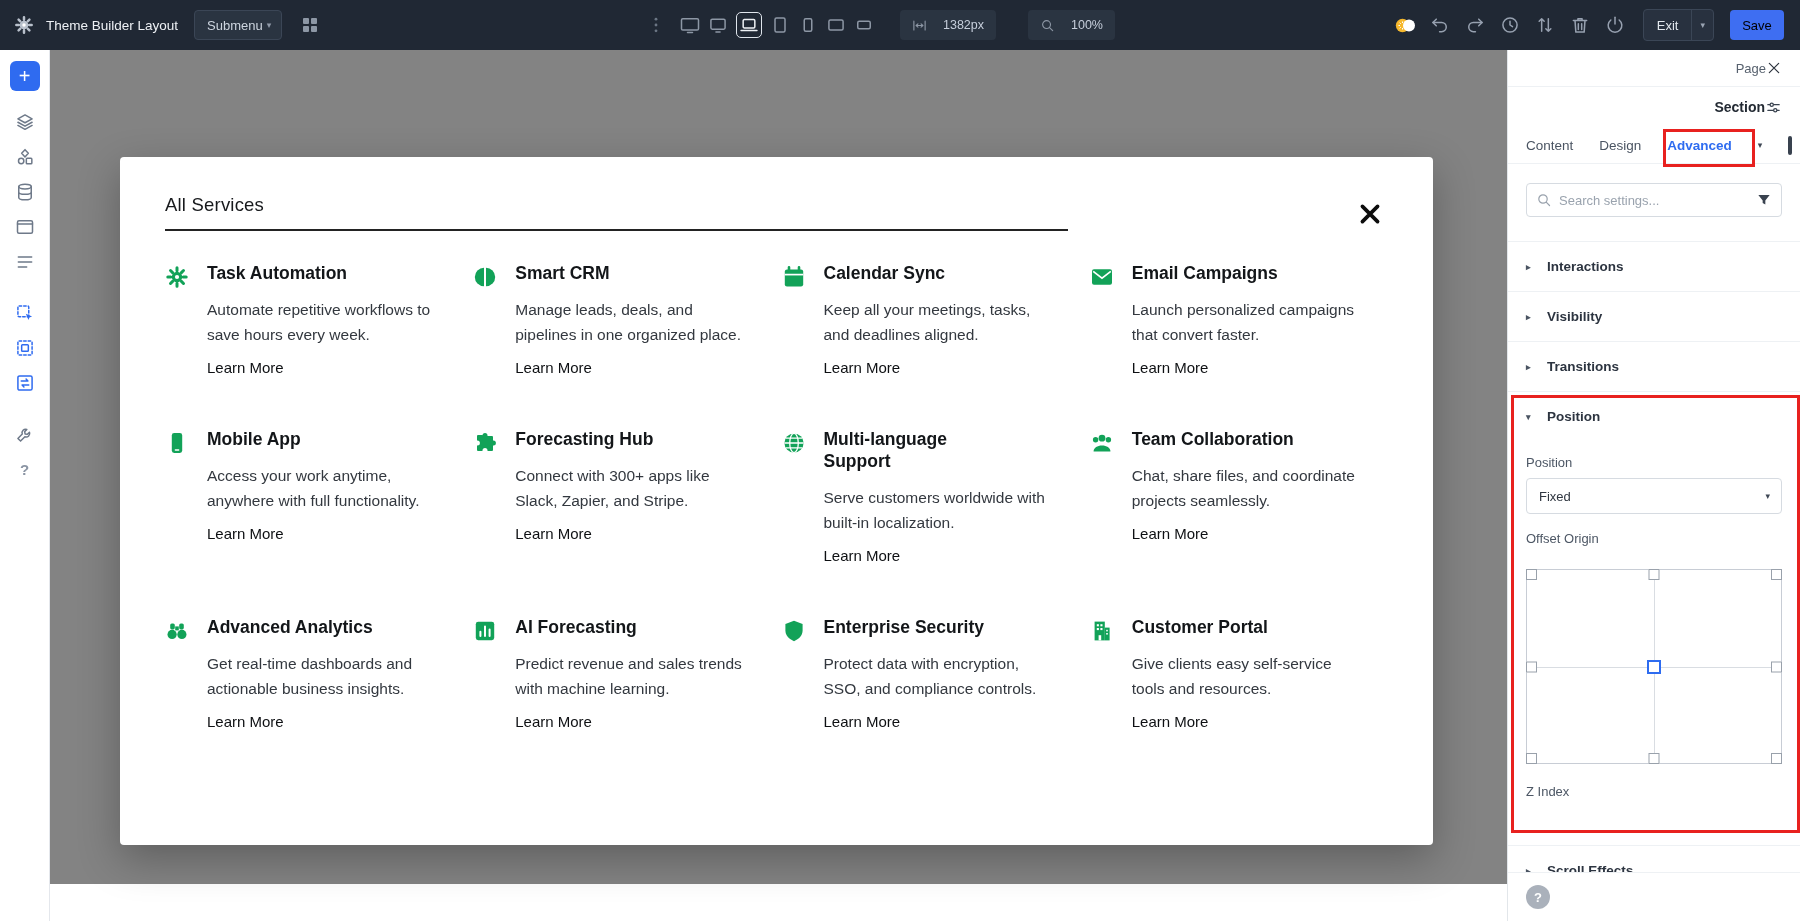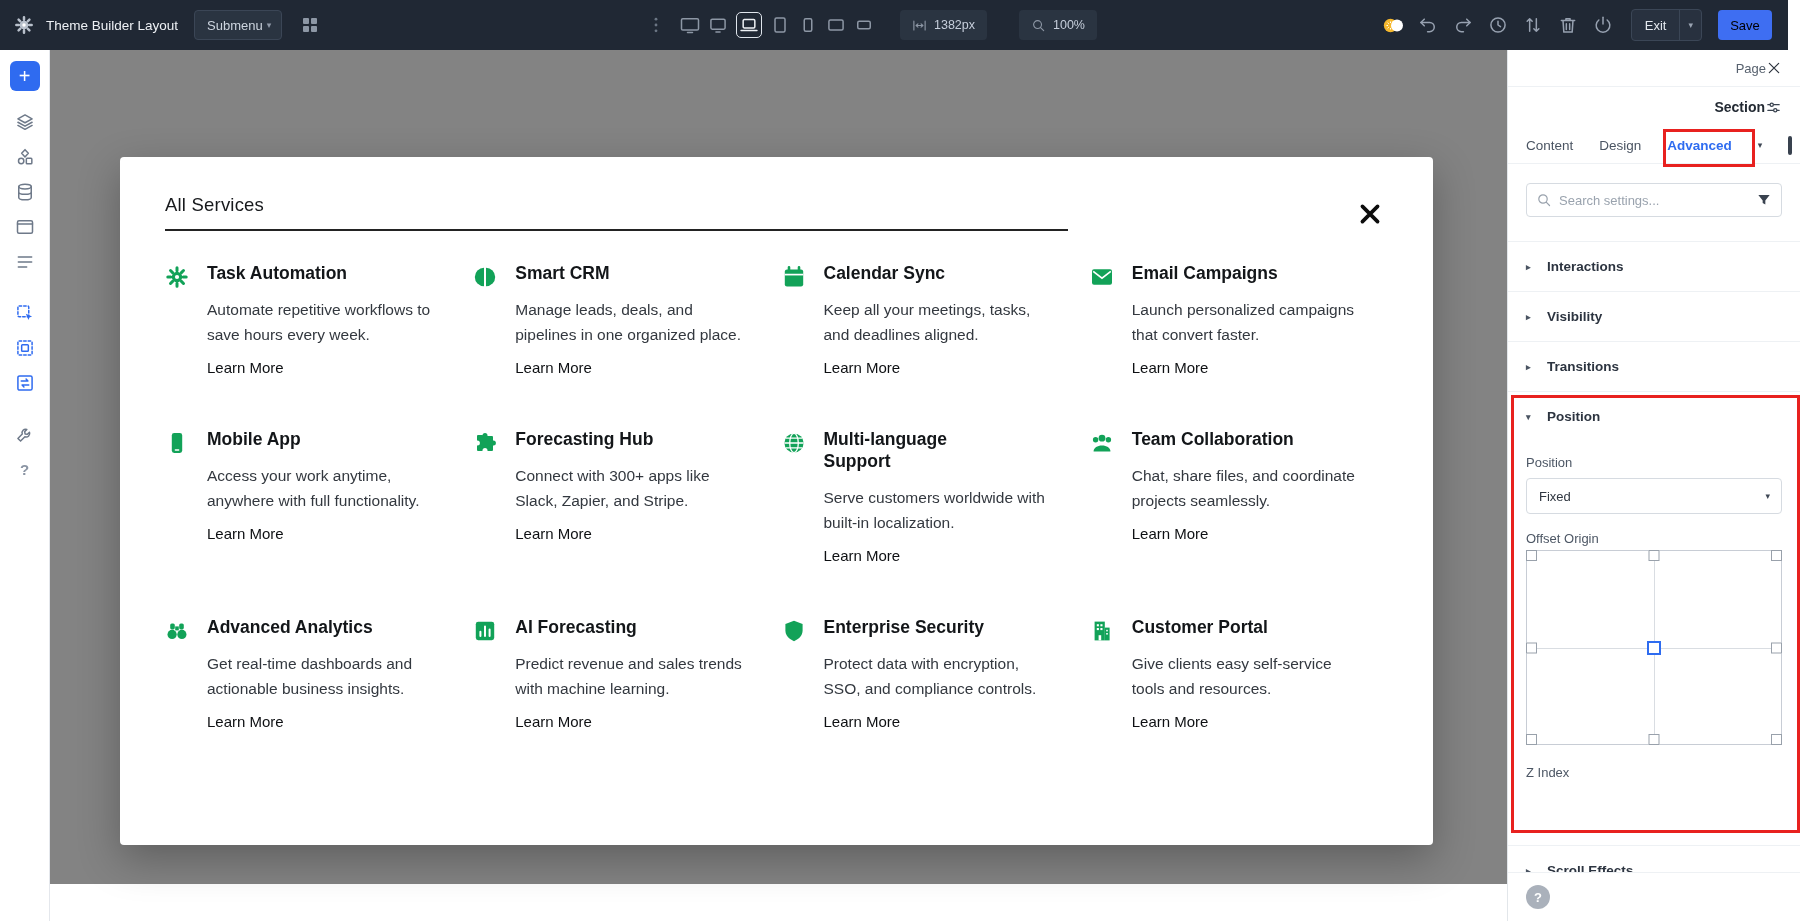--- a/index.html
+++ b/index.html
@@ -1,34 +1,34 @@
 <!DOCTYPE html>
 <html><head>
 <meta charset="utf-8">
 <style>
   html,body{margin:0;padding:0}
   body{width:1800px;height:921px;overflow:hidden;font-family:"Liberation Sans",sans-serif;background:#fff}
   .app{position:relative;width:1800px;height:921px}
 
   
-  .topbar{position:absolute;top:0;left:0;right:12px;height:50px;background:#202834;display:flex;align-items:center;color:#dfe5ec;z-index:20}
+  .topbar{position:absolute;top:0;left:0;right:0;height:50px;background:#202834;display:flex;align-items:center;color:#dfe5ec;z-index:20}
   .tb-left{display:flex;align-items:center;padding-left:14px}
   .tb-title{font-size:13.5px;color:#eef1f5;margin-left:12px;white-space:nowrap}
   .submenu-btn{display:flex;align-items:center;gap:4px;background:#2a3441;border:1px solid #3b4656;color:#cdd5df;font:13px "Liberation Sans",sans-serif;border-radius:4px;height:30px;padding:0 10px 0 12px;margin-left:16px;cursor:pointer}
   .caret{font-size:9px;color:#8f99a8}
   .tb-icon{width:20px;height:20px;color:#97a1b0;display:inline-flex;align-items:center;justify-content:center;flex:none}
   .tb-icon svg{width:20px;height:20px;display:block}
   .tb-gear{color:#b9c1cc}
   .grid-btn{margin-left:18px;color:#8d97a5}
   .tb-center{position:absolute;left:646px;top:0;height:50px;display:flex;align-items:center}
   .dots-btn{color:#6b7684;margin-right:14px}
   .devices{display:flex;align-items:center;gap:8px}
   .device{color:#8d97a5;cursor:pointer}
   .device.active{border:1.5px solid #dfe5ec;border-radius:5px;padding:2px;color:#eef1f5}
-  .tb-field{display:flex;align-items:center;gap:7px;background:#2a3441;border-radius:4px;height:30px;padding:0 12px;font-size:12.5px;color:#c6cedb;cursor:text}
+  .tb-field{display:flex;align-items:center;gap:16px;background:#2a3441;border-radius:4px;height:30px;padding:0 12px;font-size:12.5px;color:#c6cedb;cursor:text}
   .tb-field .tb-icon{width:15px;height:15px;color:#8d97a5}
   .tb-field .tb-icon svg{width:15px;height:15px}
   .field-width{margin-left:26px}
   .field-zoom{margin-left:32px}
   .tb-right{margin-left:auto;display:flex;align-items:center;padding-right:16px}
   .tb-actions{display:flex;gap:15px;align-items:center}
   .tb-actions .tb-icon{cursor:pointer}
   .tb-actions .tb-icon[data-name="theme-toggle-icon"] svg{width:27px;height:27px}
   .exit-btn{display:flex;align-items:center;height:30px;background:#28313f;border:1px solid #3b4656;border-radius:4px;color:#e3e8ee;font-size:13px;margin-left:18px;cursor:pointer}
   .exit-label{padding:0 13px}
@@ -83,21 +83,21 @@
   .p-search input::placeholder{color:#9aa3ae}
   .search-ic{position:absolute;left:10px;top:9px;width:16px;height:16px;color:#98a1ac}
   .search-ic svg,.funnel-ic svg{width:16px;height:16px}
   .funnel-ic{position:absolute;right:10px;top:9px;width:16px;height:16px;color:#39424f;cursor:pointer}
   .p-acc{display:flex;align-items:center;gap:11px;height:49px;padding:0 18px;font-size:13.5px;font-weight:600;color:#2c3440;border-top:1px solid #eef1f4;cursor:pointer}
   .p-acc.first{margin-top:24px}
   .acc-caret{font-size:9px;color:#4a5462;width:10px;flex:none}
   .pos-body{position:relative;height:390px;padding:0 18px;box-sizing:border-box}
   .p-label{display:block;font-size:13px;color:#4d5765}
   .lbl-pos{margin-top:14px;margin-bottom:8px}
-  .lbl-origin{margin-top:17px;margin-bottom:4px}
+  .lbl-origin{margin-top:17px;margin-bottom:23px}
   .lbl-z{margin-top:20px;margin-bottom:8px}
   .p-select,.p-input{height:34px;border:1px solid #d6dbe1;border-radius:4px;display:flex;align-items:center;justify-content:space-between;padding:0 11px 0 12px;font-size:13px;color:#2f3640;background:#fff;cursor:pointer}
   .caret-dark{font-size:9px;color:#3e4754}
   .dash{color:#9aa3ae;font-size:13px}
   .origin{position:relative;width:100%;height:195px;border:1px solid #c8cdd5;box-sizing:border-box;background:#fff;cursor:pointer}
   .gridline{position:absolute;background:#d9dde2}
   .gl-v{left:50%;top:0;bottom:0;width:1px}
   .gl-h{top:50%;left:0;right:0;height:1px}
   .handle{position:absolute;width:11px;height:11px;background:#fff;border:1.5px solid #99a1ab;box-sizing:border-box;cursor:pointer}
   .h-tl{left:-1px;top:-1px}.h-tc{left:50%;top:-1px;transform:translateX(-50%)}.h-tr{right:-1px;top:-1px}

